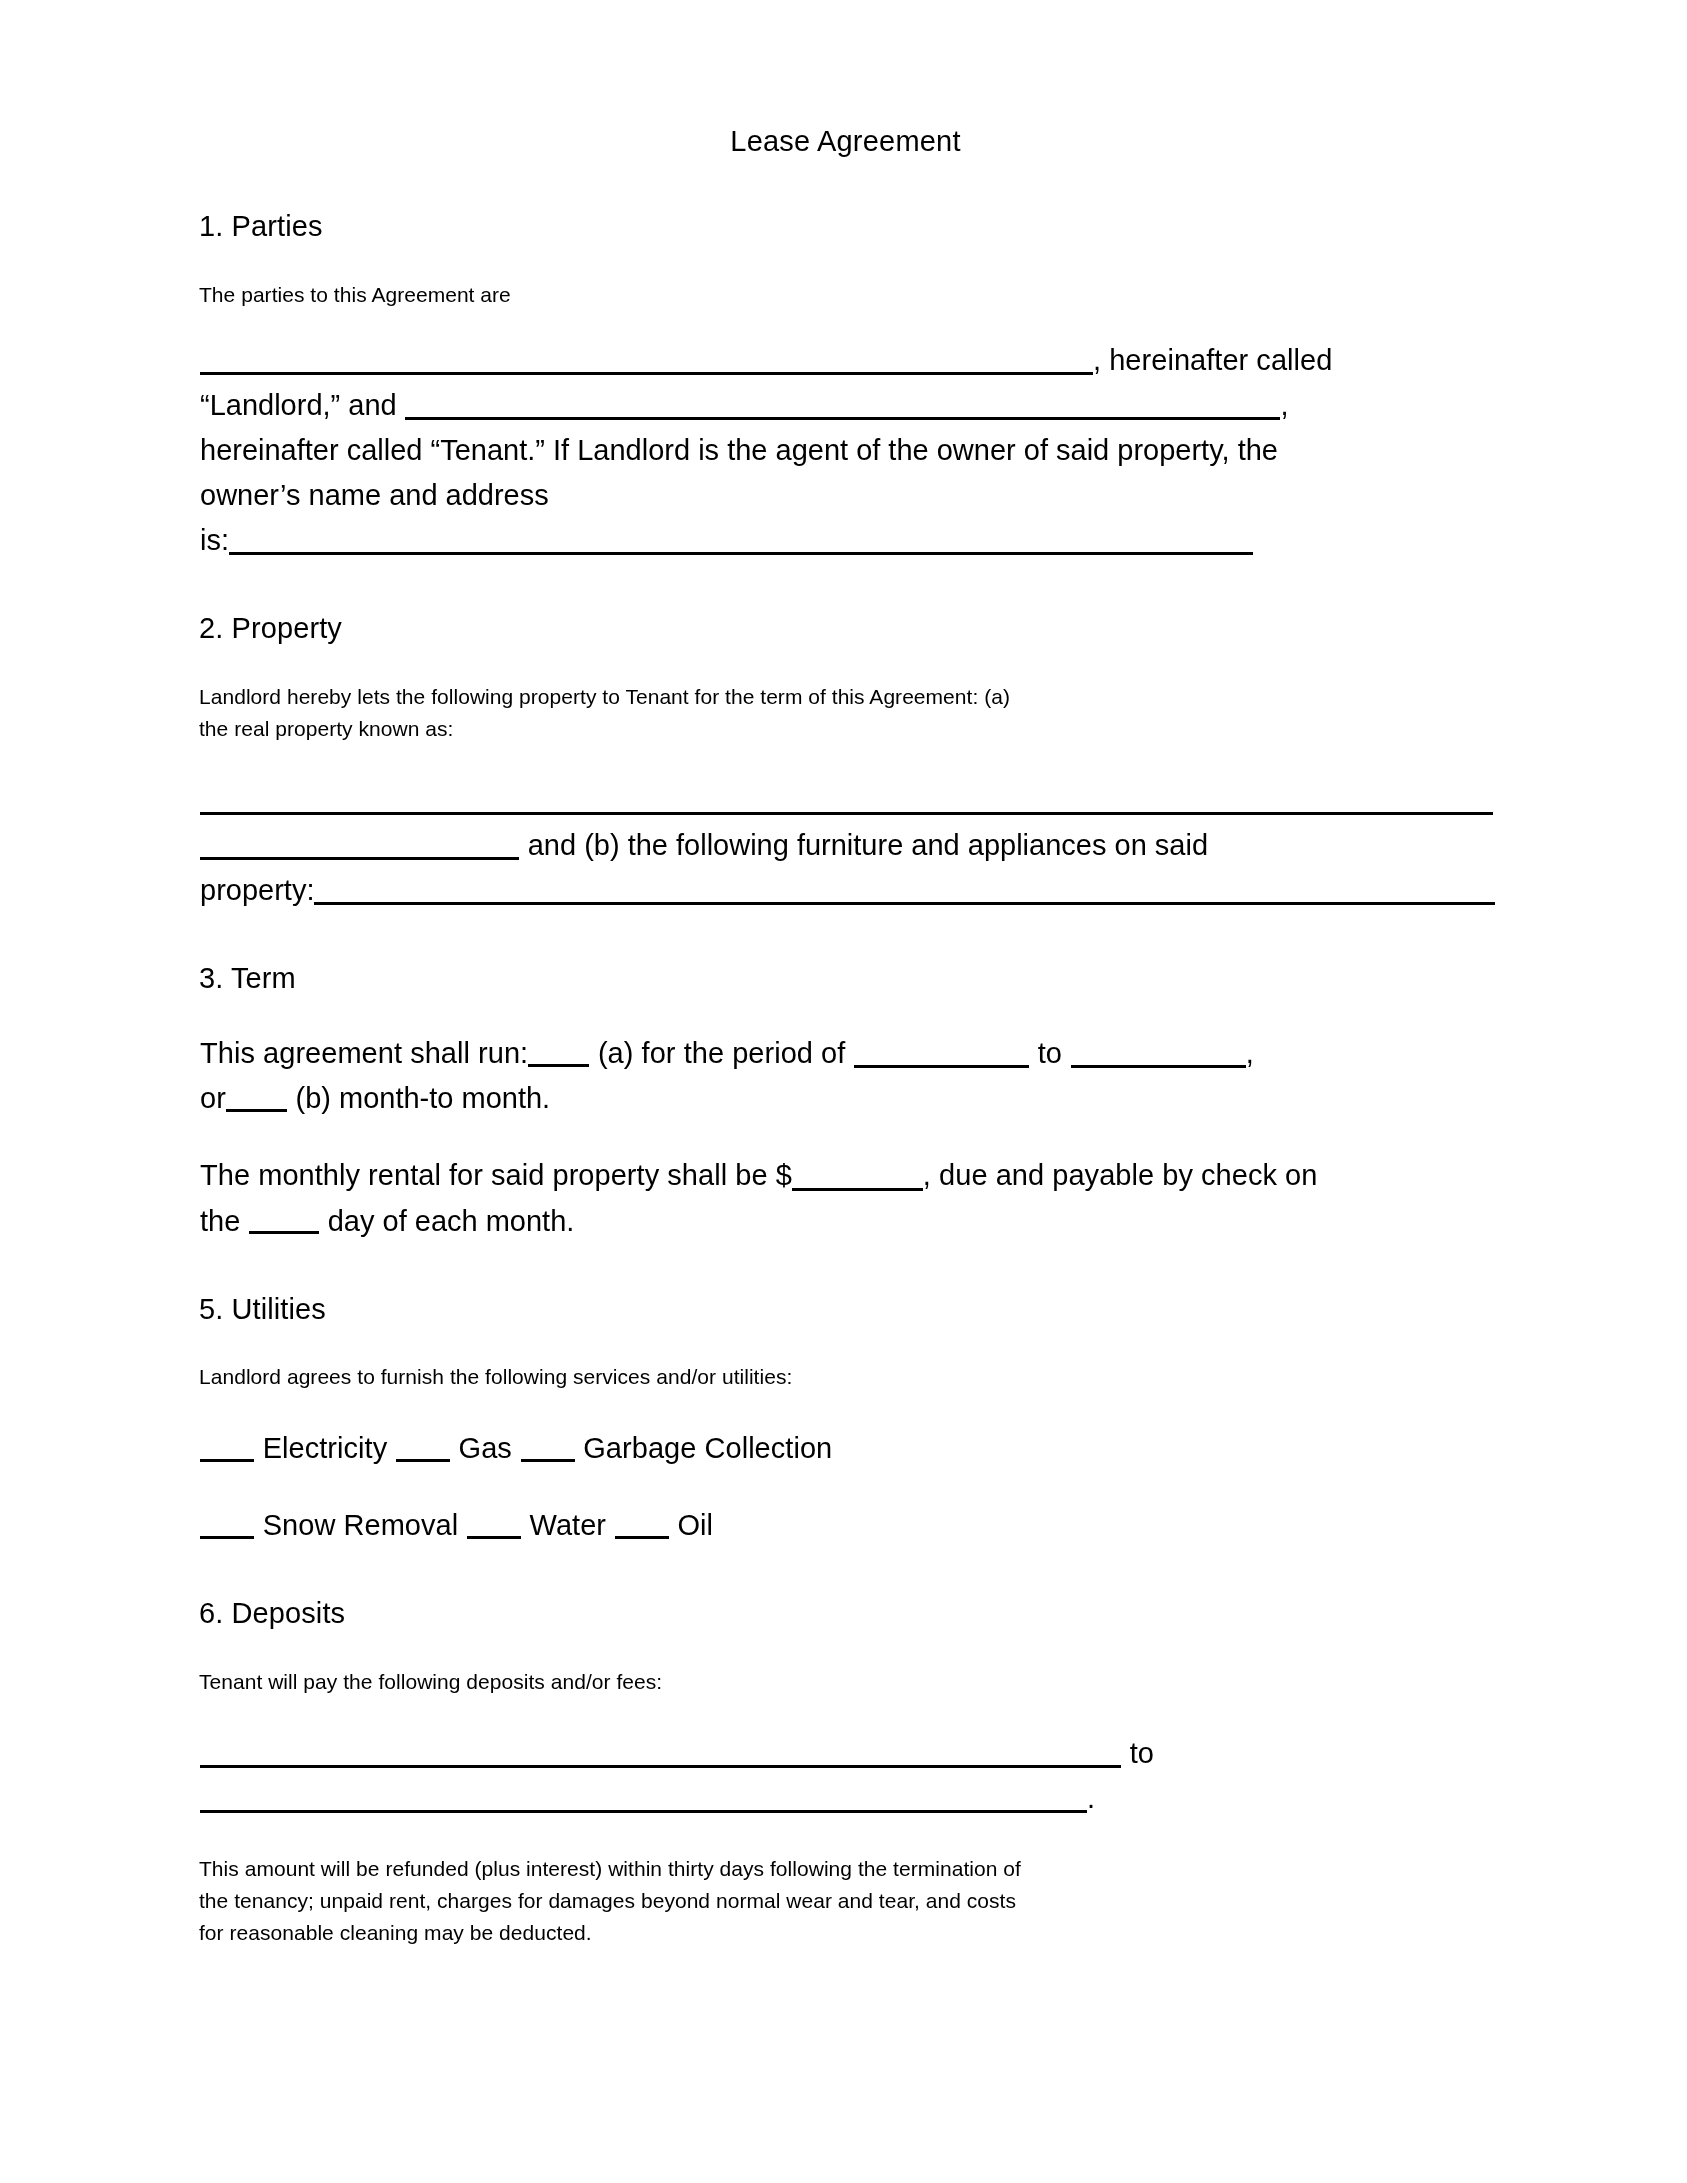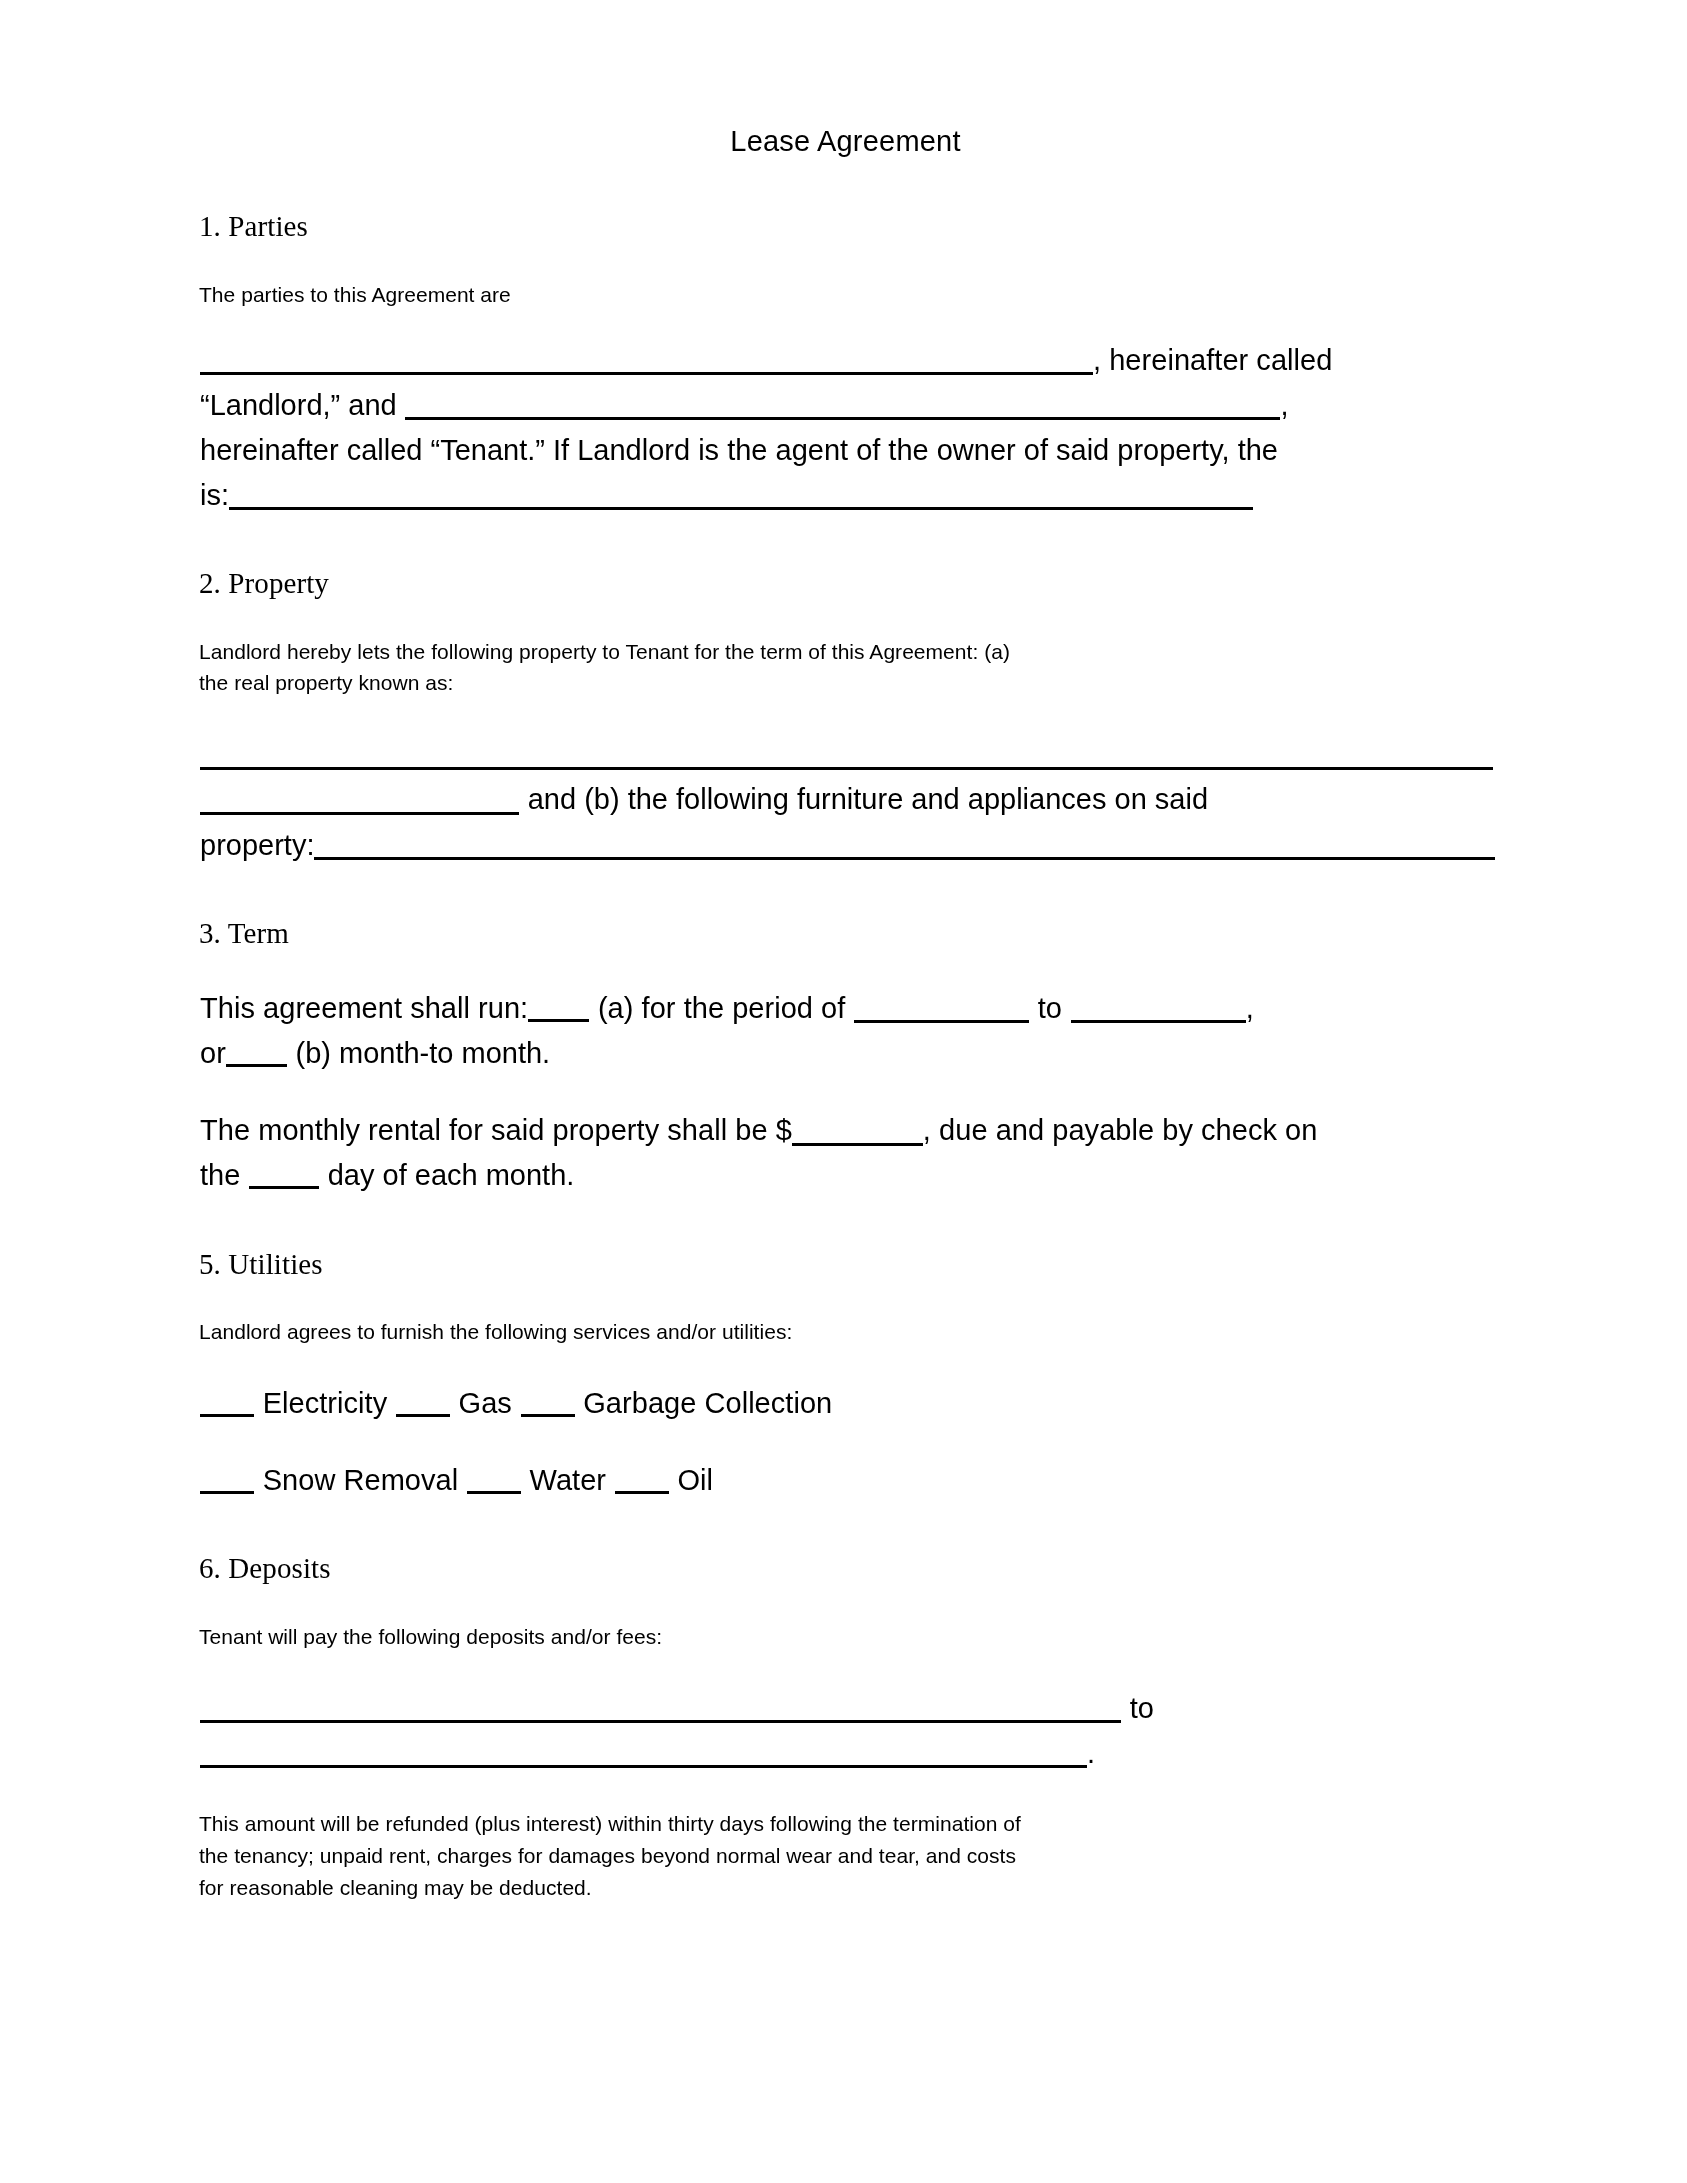--- a/index.html
+++ b/index.html
@@ -33,21 +33,20 @@
     margin: 0;
     padding-top: 122px;
     letter-spacing: 0.2px;
   }
   .section-head {
     font-size: 29px;
     line-height: 1.4;
     margin: 0;
     padding-top: 45px;
     letter-spacing: 0.1px;
-    font-family: Liberation Serif, serif;
   }
   .para {
     font-size: 21px;
     line-height: 1.52;
     margin: 0;
     padding-top: 32px;
     letter-spacing: 0.04px;
   }
   .para.tight {
     padding-top: 26px;
@@ -92,20 +91,21 @@
     <div class="section-head">1. Parties</div>
 
     <div class="para">The parties to this Agreement are</div>
 
     <div class="para tight rule-row"><span class="blank w1"></span><span>, hereinafter called</span></div>
 
     <div class="rule-row"><span>“Landlord,” and</span><span class="sp"></span><span class="blank w2"></span><span>,</span></div>
 
     <div class="rule-row">hereinafter called “Tenant.” If Landlord is the agent of the owner of said property, the</div>
 
+    <div class="rule-row">owner’s name and address</div>
 
     <div class="rule-row"><span>is:</span><span class="blank w3"></span></div>
 
     <div class="section-head">2. Property</div>
 
     <div class="para">
       <span class="nowrapline">Landlord hereby lets the following property to Tenant for the term of this Agreement: (a)</span><br>
       <span class="nowrapline">the real property known as:</span>
     </div>
 

